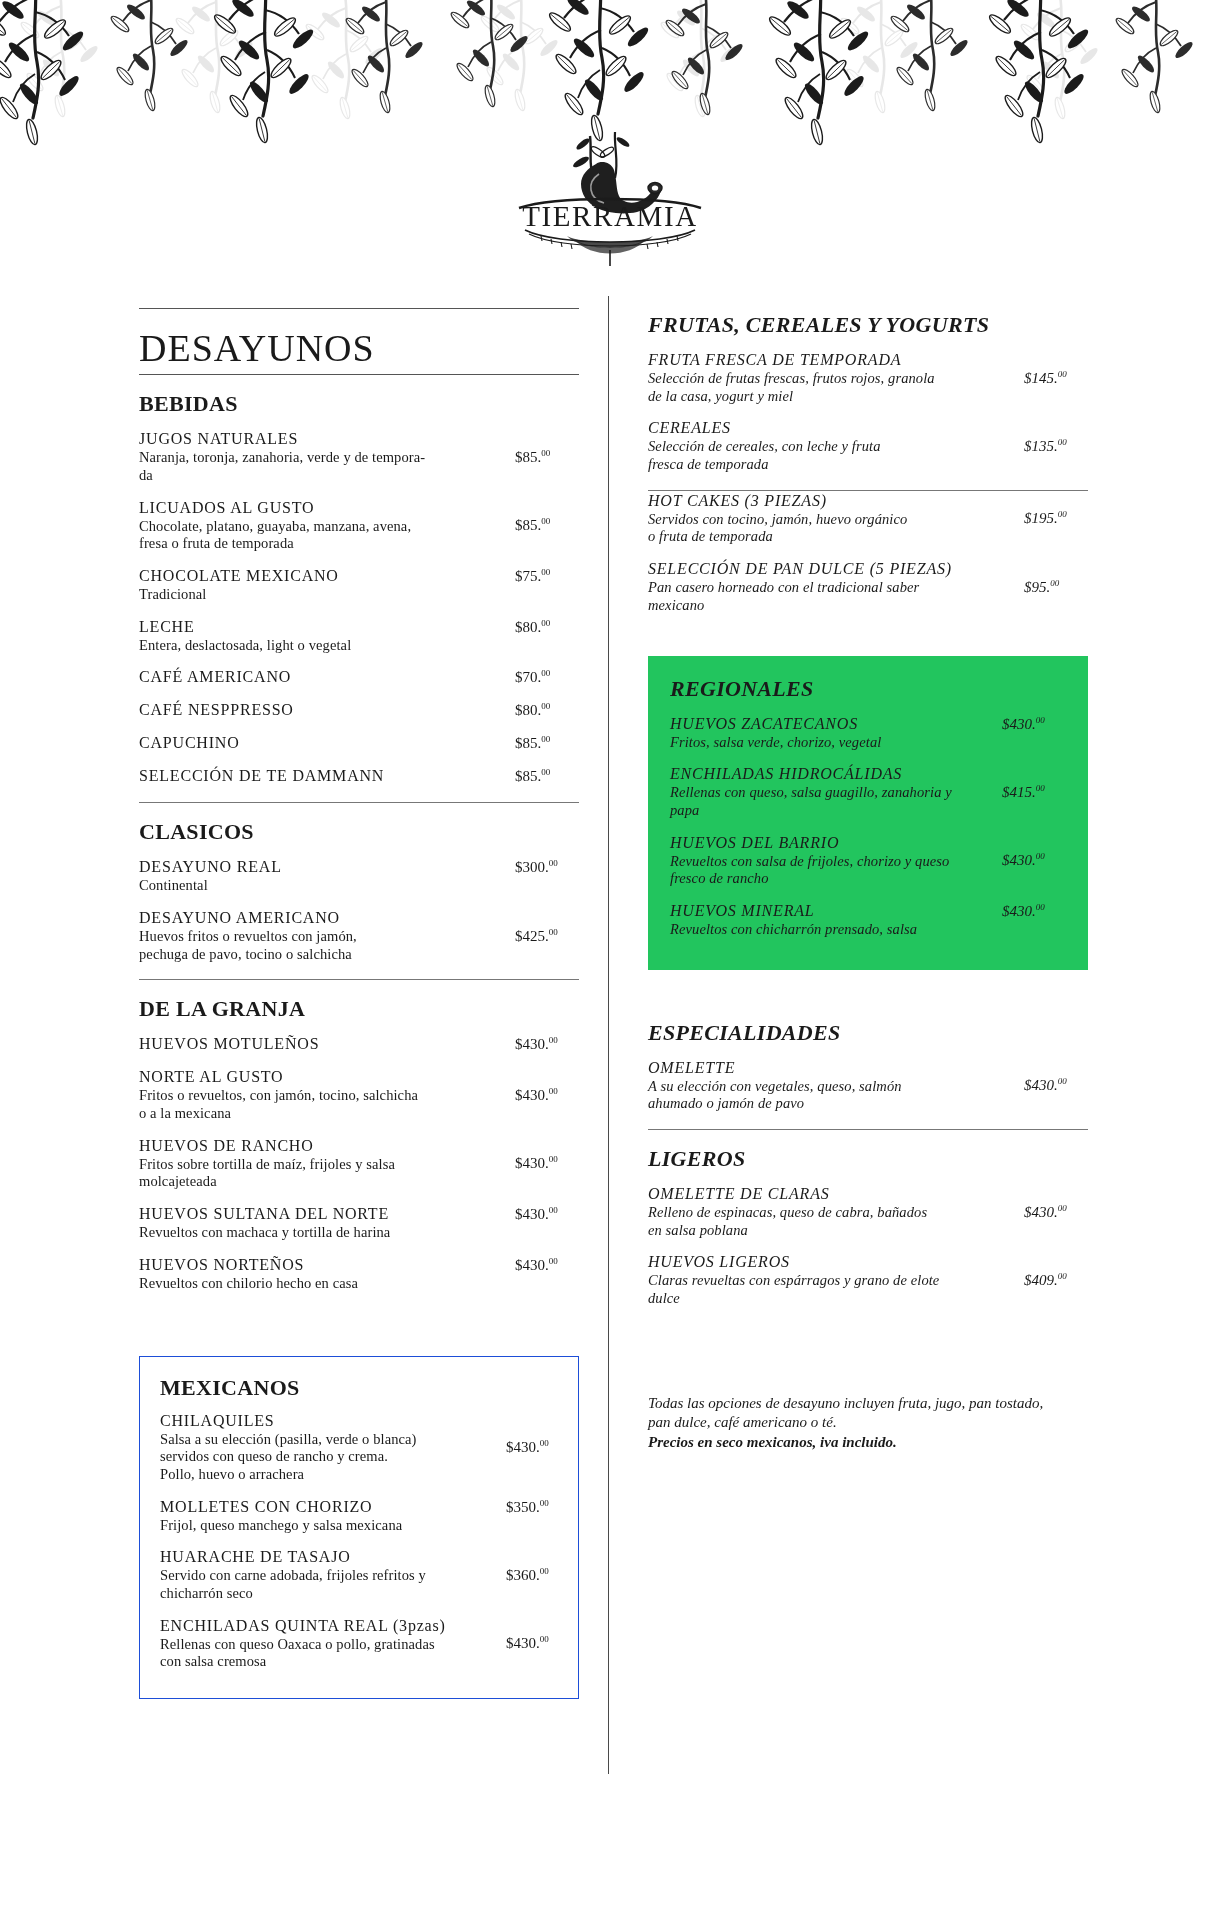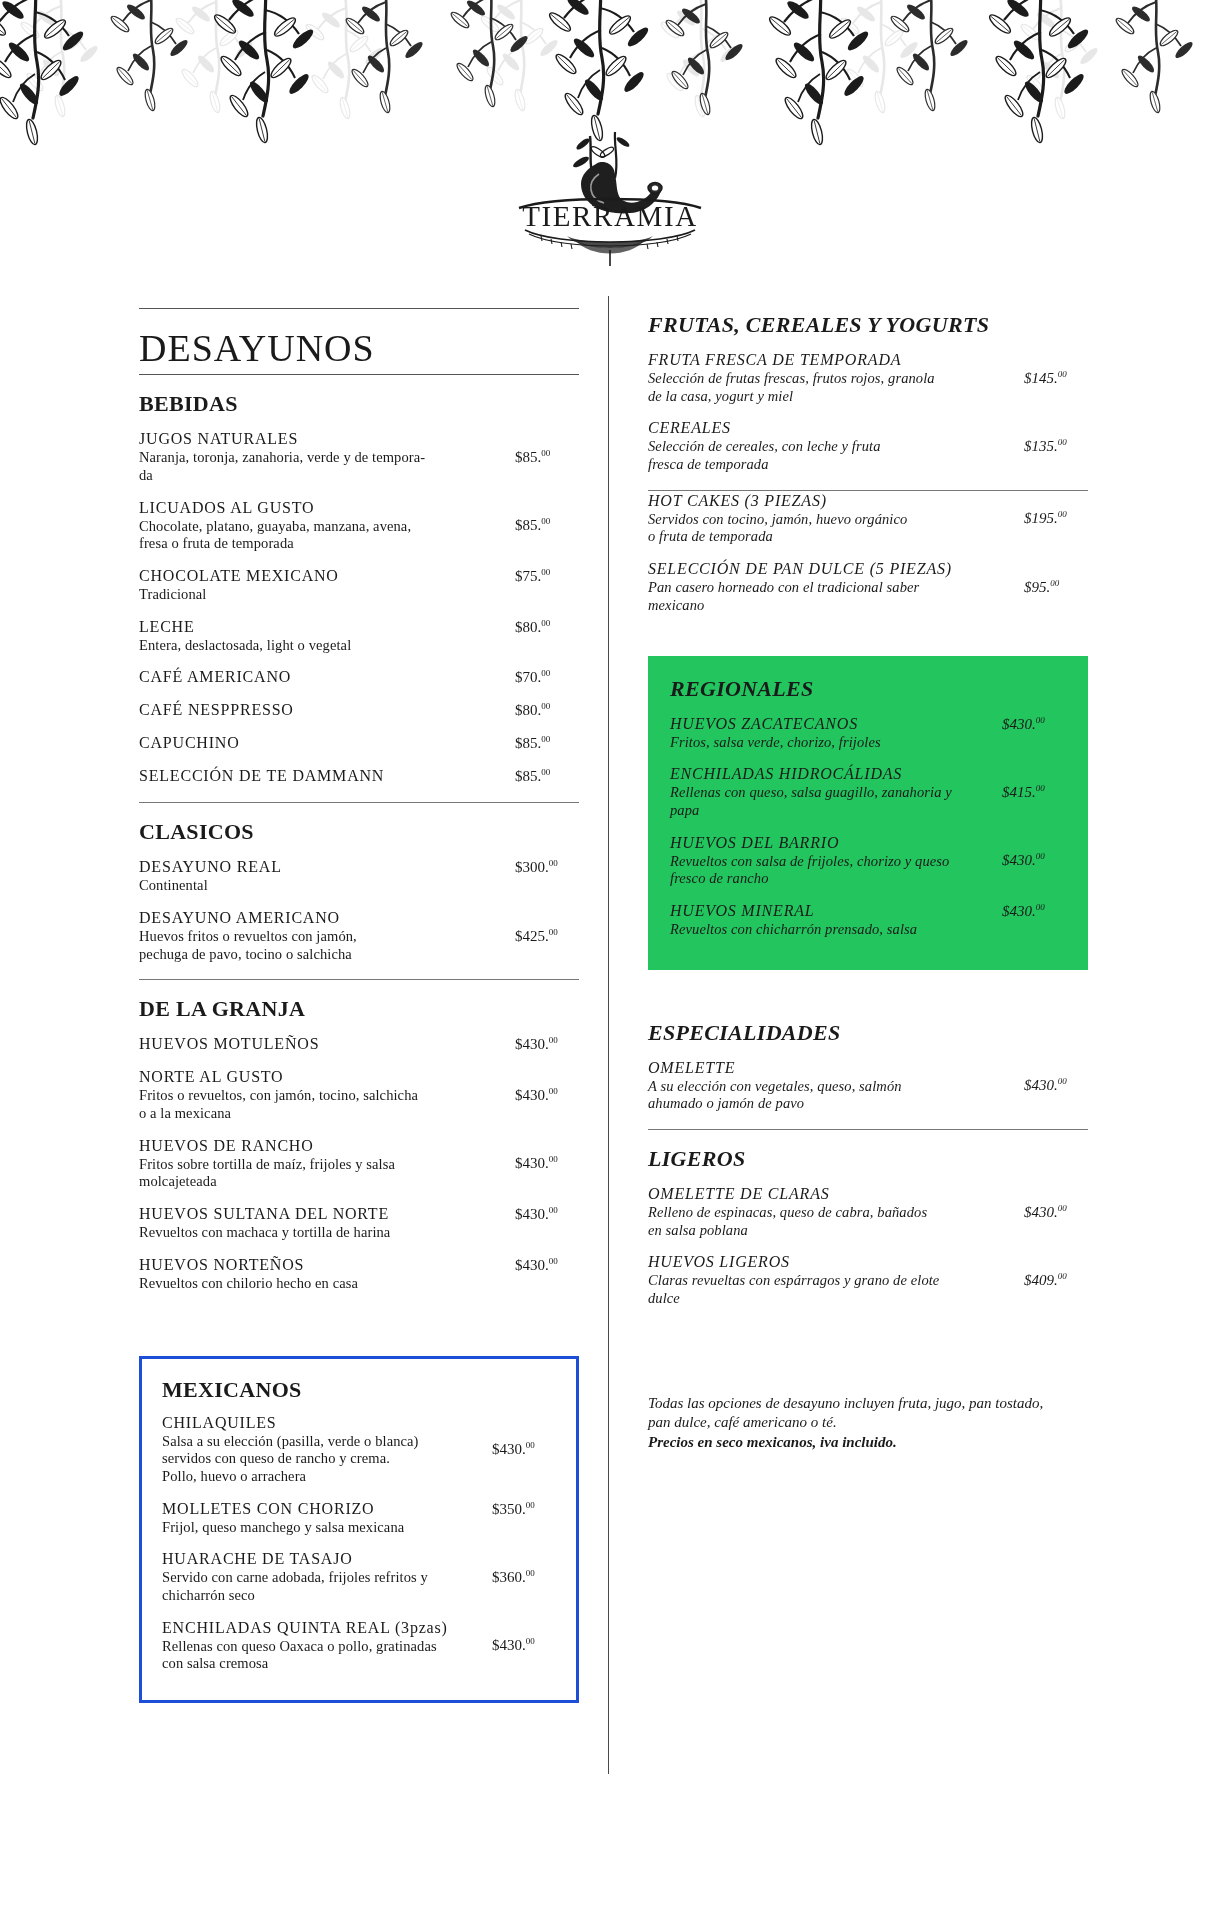--- a/index.html
+++ b/index.html
@@ -126,22 +126,22 @@
     line-height: 1.25;
   }
   .desc {
     font-size: 14.5px;
     line-height: 1.22;
     letter-spacing: 0.1px;
   }
 
   
   .framed {
-    border: 3px solid #1d4ed8;
-    padding: 18px 20px 14px 20px;
+    border: 1px solid #1d4ed8;
+    padding: 18px 8px 14px 20px;
     margin-top: 40px;
   }
   .framed h2.section { margin-top: 0; margin-bottom: 10px; }
 
   
   .shaded {
     background: #22c55e;
     padding: 20px 22px 18px 22px;
     margin-top: 18px;
   }
@@ -454,21 +454,21 @@
             <div class="desc">Pan casero horneado con el tradicional saber<br>mexicano</div>
           </div>
           <div class="price">$95.<sup>00</sup></div>
         </div>
         <div class="spacer-sm"></div>
         <div class="shaded">
           <h2 class="section">REGIONALES</h2>
           <div class="item">
             <div class="txt">
               <div class="name">HUEVOS ZACATECANOS</div>
-              <div class="desc">Fritos, salsa verde, chorizo, frijoles</div>
+              <div class="desc">Fritos, salsa verde, chorizo, vegetal</div>
             </div>
             <div class="price">$430.<sup>00</sup></div>
           </div>
           <div class="item pmid">
             <div class="txt">
               <div class="name">ENCHILADAS HIDROCÁLIDAS</div>
               <div class="desc">Rellenas con queso, salsa guagillo, zanahoria y<br>papa</div>
             </div>
             <div class="price">$415.<sup>00</sup></div>
           </div>

